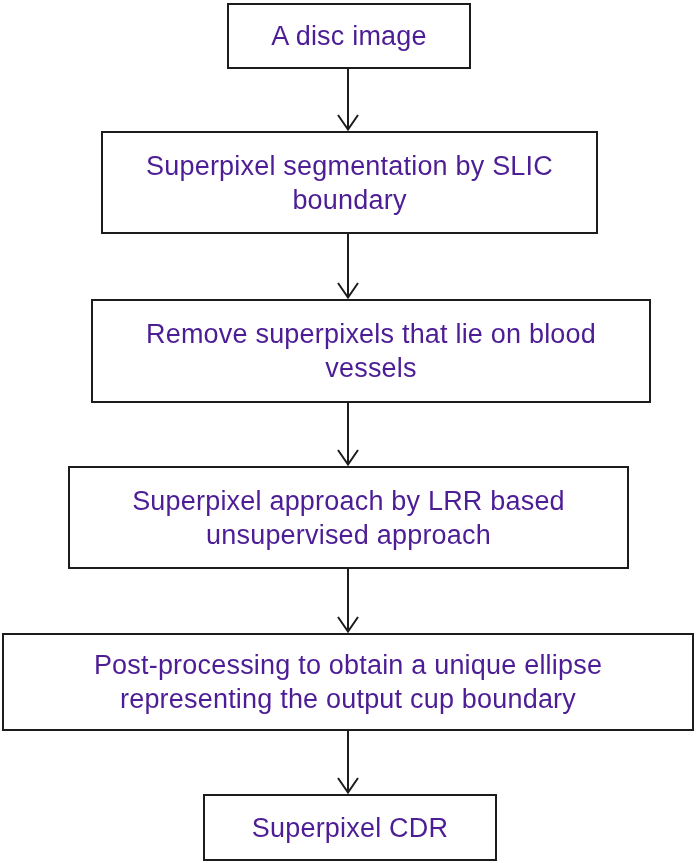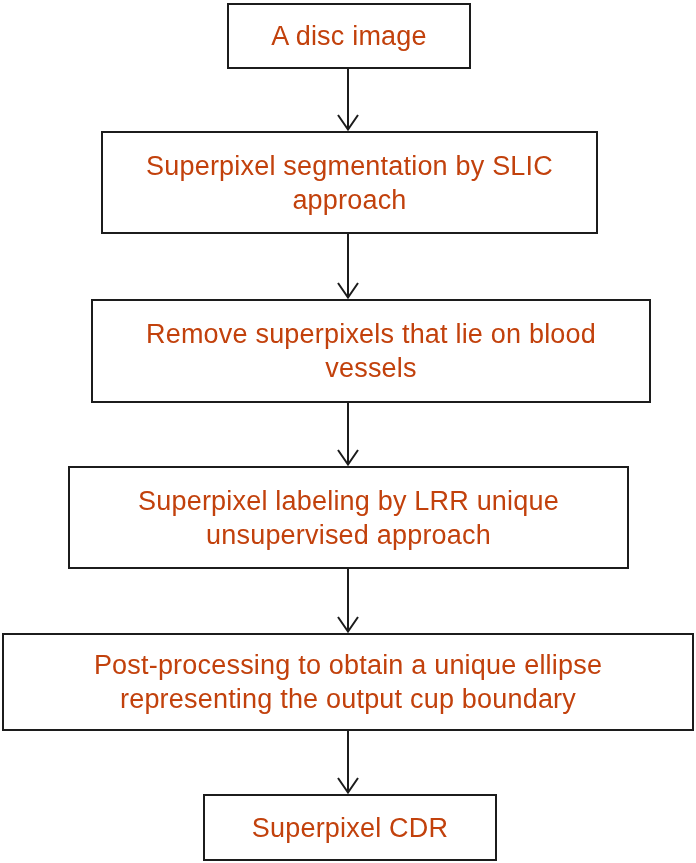--- a/index.html
+++ b/index.html
@@ -6,21 +6,21 @@
     margin: 0;
     padding: 0;
     background: #ffffff;
   }
   .canvas {
     position: relative;
     width: 692px;
     height: 863px;
     background: #ffffff;
     font-family: "Liberation Sans", "DejaVu Sans", sans-serif;
-    color: #c2410c;
+    color: #4c1d95;
   }
   .node {
     position: absolute;
     box-sizing: border-box;
     border: 2px solid #1c1c1c;
     background: #ffffff;
     display: flex;
     align-items: center;
     justify-content: center;
     text-align: center;
@@ -60,40 +60,40 @@
   <div class="node node-1">A disc image</div>
 
   <div class="arrow arrow-1">
     <svg viewBox="0 0 22 62" preserveAspectRatio="none">
       <line x1="11" y1="0" x2="11" y2="60"></line>
       <polyline points="1,46 11,60.5 21,46"></polyline>
     </svg>
   </div>
 
   <div class="node node-2">Superpixel segmentation by SLIC
-approach</div>
+boundary</div>
 
   <div class="arrow arrow-2">
     <svg viewBox="0 0 22 65" preserveAspectRatio="none">
       <line x1="11" y1="0" x2="11" y2="63"></line>
       <polyline points="1,49 11,63.5 21,49"></polyline>
     </svg>
   </div>
 
   <div class="node node-3">Remove superpixels that lie on blood
 vessels</div>
 
   <div class="arrow arrow-3">
     <svg viewBox="0 0 22 63" preserveAspectRatio="none">
       <line x1="11" y1="0" x2="11" y2="61"></line>
       <polyline points="1,47 11,61.5 21,47"></polyline>
     </svg>
   </div>
 
-  <div class="node node-4">Superpixel labeling by LRR unique
+  <div class="node node-4">Superpixel approach by LRR based
 unsupervised approach</div>
 
   <div class="arrow arrow-4">
     <svg viewBox="0 0 22 64" preserveAspectRatio="none">
       <line x1="11" y1="0" x2="11" y2="62"></line>
       <polyline points="1,48 11,62.5 21,48"></polyline>
     </svg>
   </div>
 
   <div class="node node-5">Post-processing to obtain a unique ellipse

